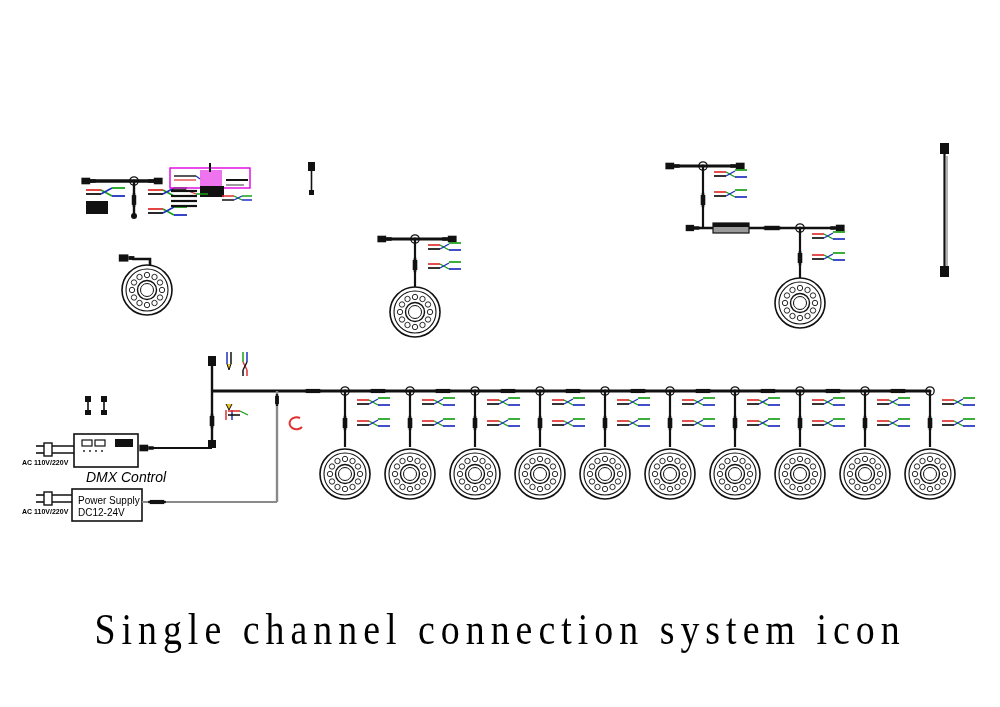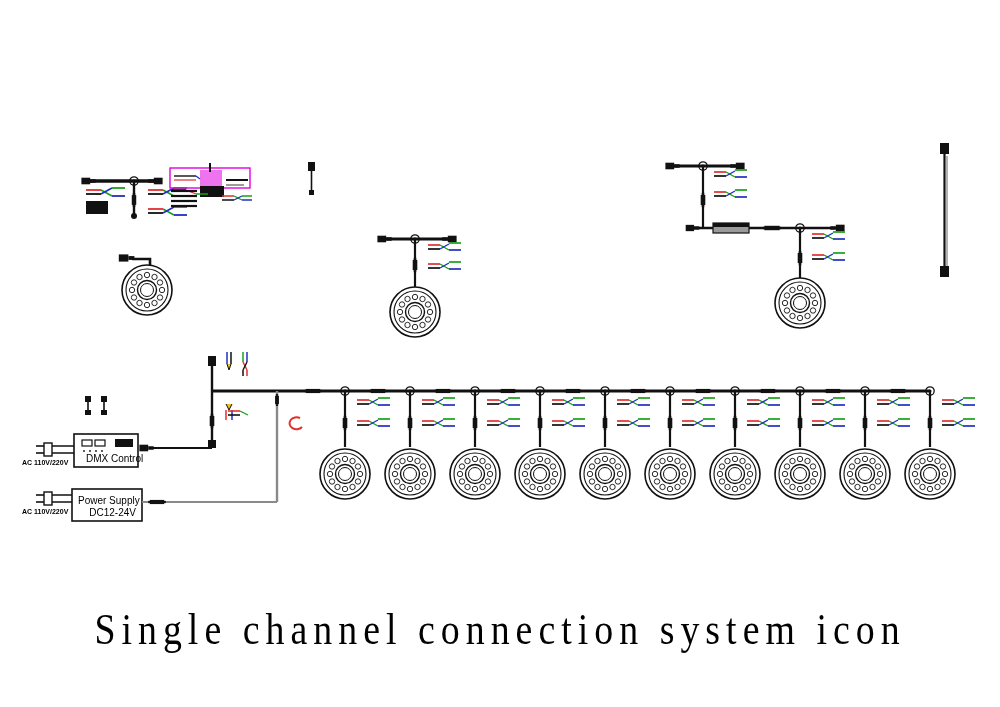--- a/index.html
+++ b/index.html
@@ -38,28 +38,29 @@
   }
   .box-label {
     position: absolute;
     font-family: "Liberation Sans", sans-serif;
     color: #000000;
     line-height: 1.15;
     white-space: nowrap;
   }
   .lbl-dmx {
     left: 86px;
-    top: 453px;
-    font-size: 10px;
+    top: 469px;
+    font-size: 14px;
+    font-style: italic;
   }
   .lbl-ps {
     left: 78px;
     top: 495px;
     font-size: 10px;
-    text-align: right;
+    text-align: left;
     width: 58px;
   }
   .lbl-ac-top {
     left: 22px;
     top: 459px;
     font-size: 7px;
     font-weight: bold;
   }
   .lbl-ac-bottom {
     left: 22px;

